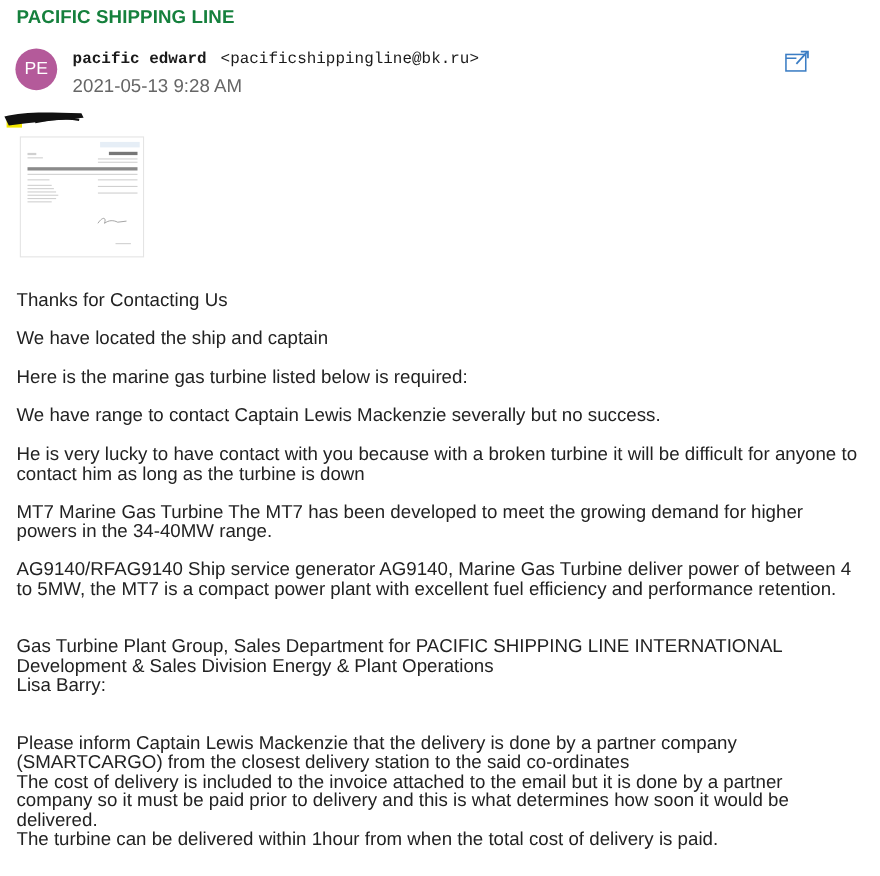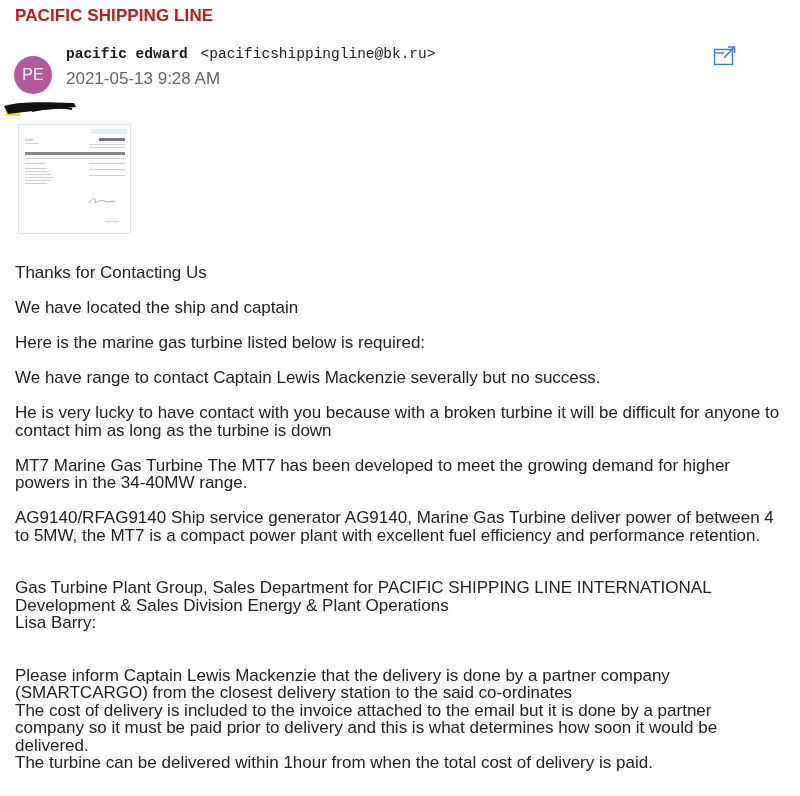--- a/index.html
+++ b/index.html
@@ -14,27 +14,27 @@
       overflow: hidden;
       font-family: "Liberation Sans", "DejaVu Sans", sans-serif;
       color: #1f1f1f;
     }
     .subject {
       position: absolute;
       left: 15px;
       top: 6px;
       font-size: 17px;
       font-weight: 600;
-      color: #b91c1c;
+      color: #15803d;
       letter-spacing: 0.1px;
     }
     .avatar {
       position: absolute;
       left: 14px;
-      top: 56px;
+      top: 44px;
       width: 38px;
       height: 38px;
       border-radius: 50%;
       background: #b45a9a;
       color: #ffffff;
       font-size: 16px;
       display: flex;
       align-items: center;
       justify-content: center;
     }

